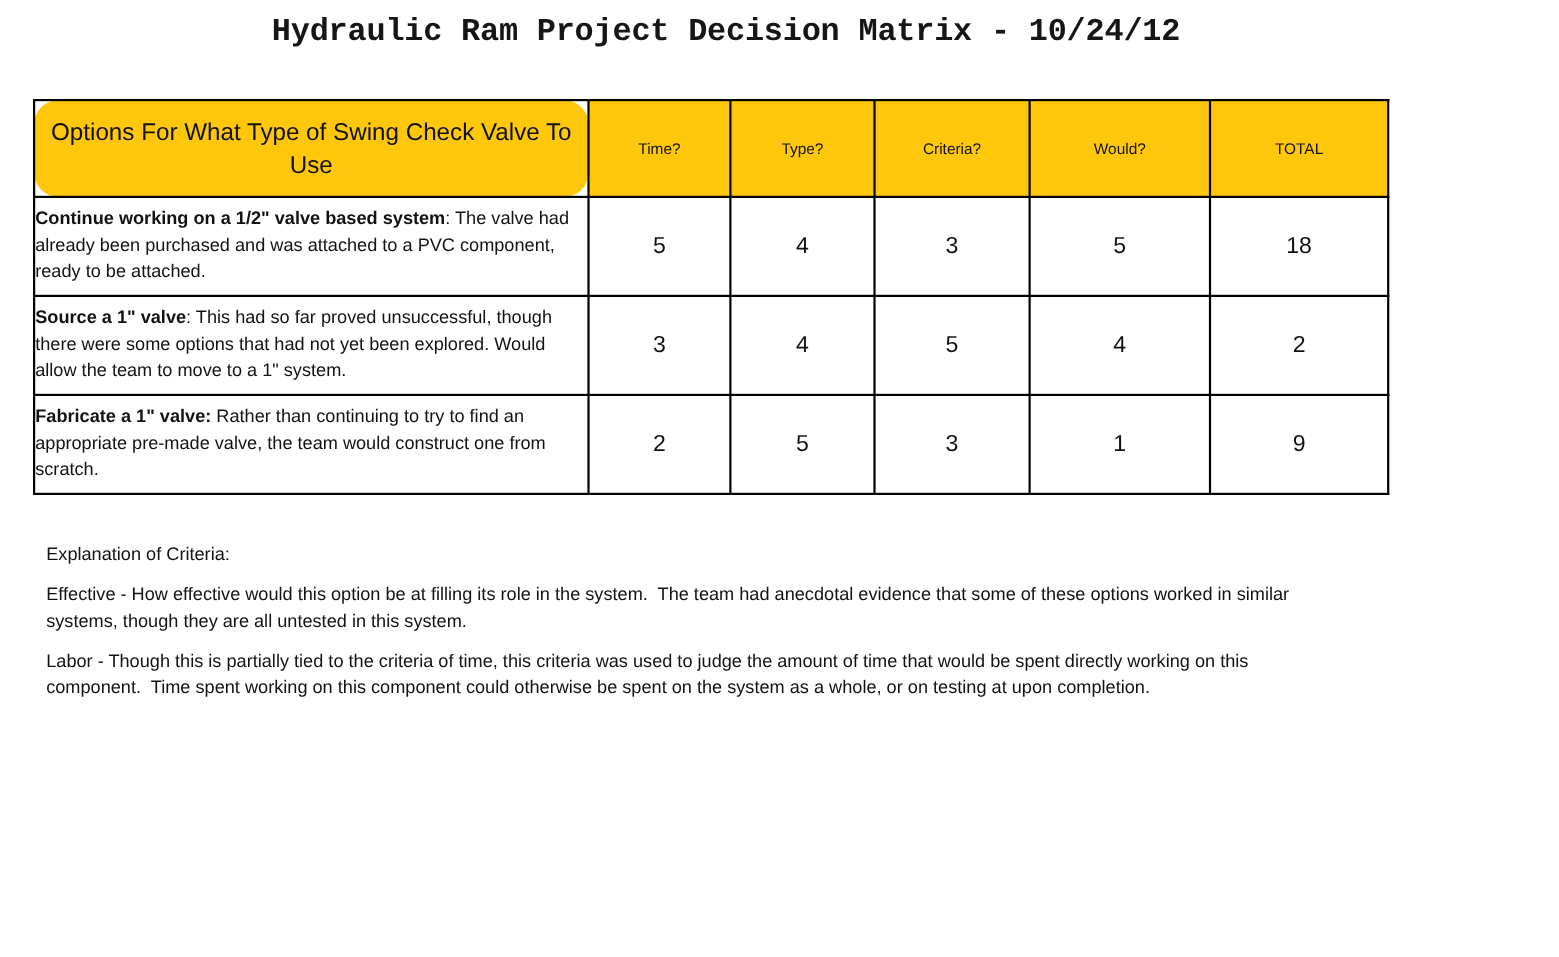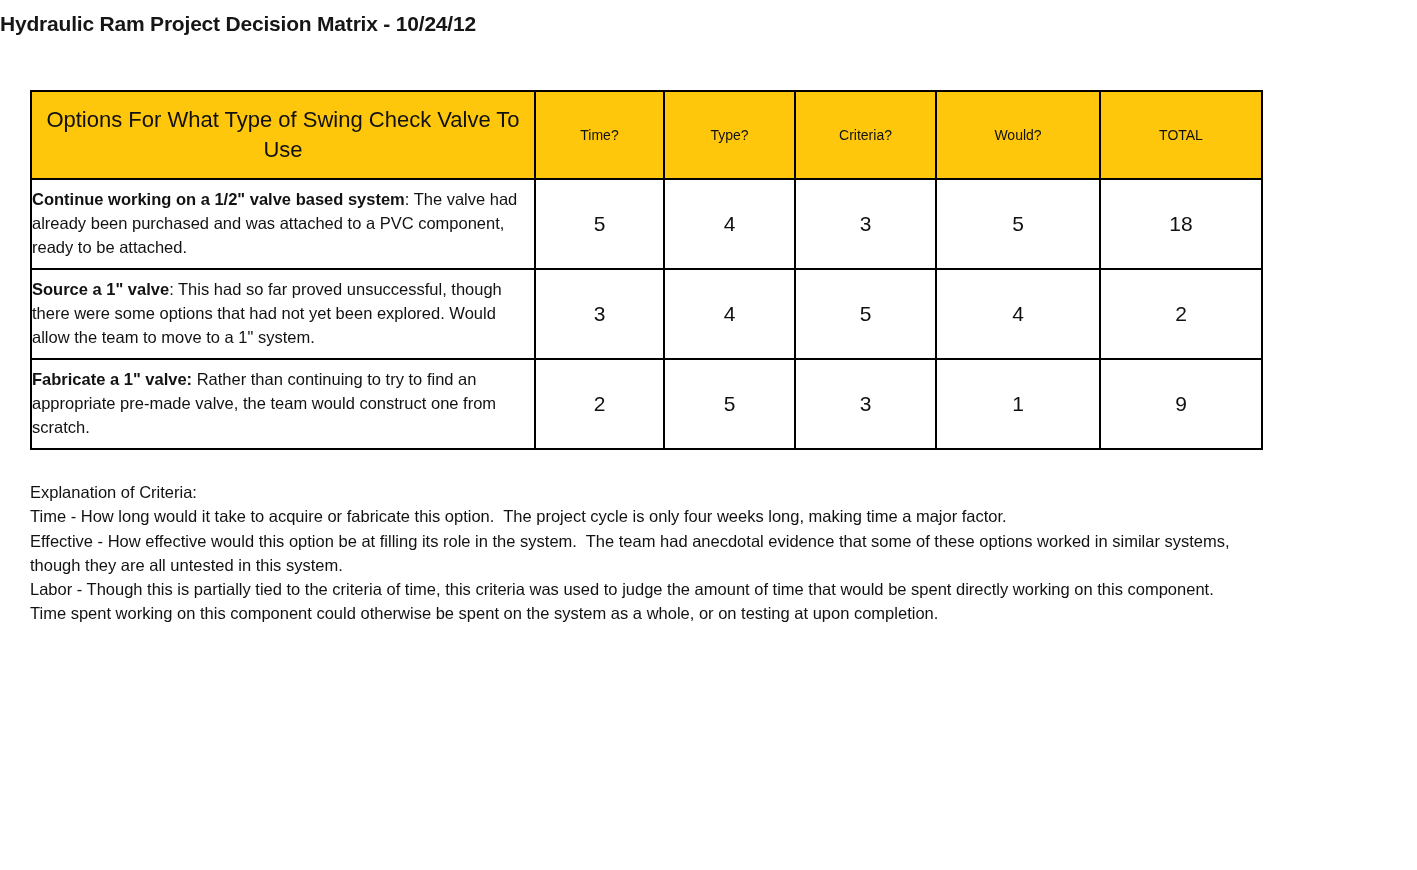--- a/index.html
+++ b/index.html
@@ -15,26 +15,27 @@
     overflow: hidden;
     position: relative;
   }
 
   
   #page-title {
     position: absolute;
     left: 0;
     top: 12px;
     width: 1320px;
-    text-align: left;
-    font-size: 21px;
+    text-align: center;
+    font-size: 29px;
     font-weight: bold;
     letter-spacing: -0.2px;
     color: #161616;
     white-space: nowrap;
+    font-family: Liberation Mono, monospace;
   }
 
   
   #matrix-table {
     position: absolute;
     left: 30px;
     top: 90px;
     width: 1231px;
     border-collapse: collapse;
     table-layout: fixed;
@@ -60,20 +61,21 @@
     font-weight: normal;
     font-size: 14px;
     color: #111111;
     text-align: center;
   }
   th.header-option {
     text-align: center;
     font-size: 22px;
     line-height: 1.35;
     padding: 0 14px;
+    border-radius: 22px;
   }
 
   
   tbody tr { height: 90px; }
   td.option-cell {
     text-align: left;
     padding: 6px 8px 6px 6px;
     font-size: 16.5px;
     line-height: 1.45;
     vertical-align: top;
@@ -90,21 +92,21 @@
   #criteria-explanation {
     position: absolute;
     left: 30px;
     top: 480px;
     width: 1200px;
     font-size: 16.5px;
     line-height: 1.47;
     color: #121212;
   }
   #criteria-explanation p {
-    margin: 0;
+    margin: 12px;
     white-space: pre-wrap;
   }
 </style>
 </head>
 <body>
 
 <div id="page-title">Hydraulic Ram Project Decision Matrix - 10/24/12</div>
 
 <table id="matrix-table">
   <colgroup>
@@ -154,16 +156,15 @@
       <td class="score-cell">5</td>
       <td class="score-cell">3</td>
       <td class="score-cell">1</td>
       <td class="score-cell">9</td>
     </tr>
   </tbody>
 </table>
 
 <div id="criteria-explanation">
   <p>Explanation of Criteria:</p>
-  <p>Time - How long would it take to acquire or fabricate this option.  The project cycle is only four weeks long, making time a major factor.</p>
   <p>Effective - How effective would this option be at filling its role in the system.  The team had anecdotal evidence that some of these options worked in similar systems, though they are all untested in this system.</p>
   <p>Labor - Though this is partially tied to the criteria of time, this criteria was used to judge the amount of time that would be spent directly working on this component.  Time spent working on this component could otherwise be spent on the system as a whole, or on testing at upon completion.</p>
 </div>
 
 </body></html>

